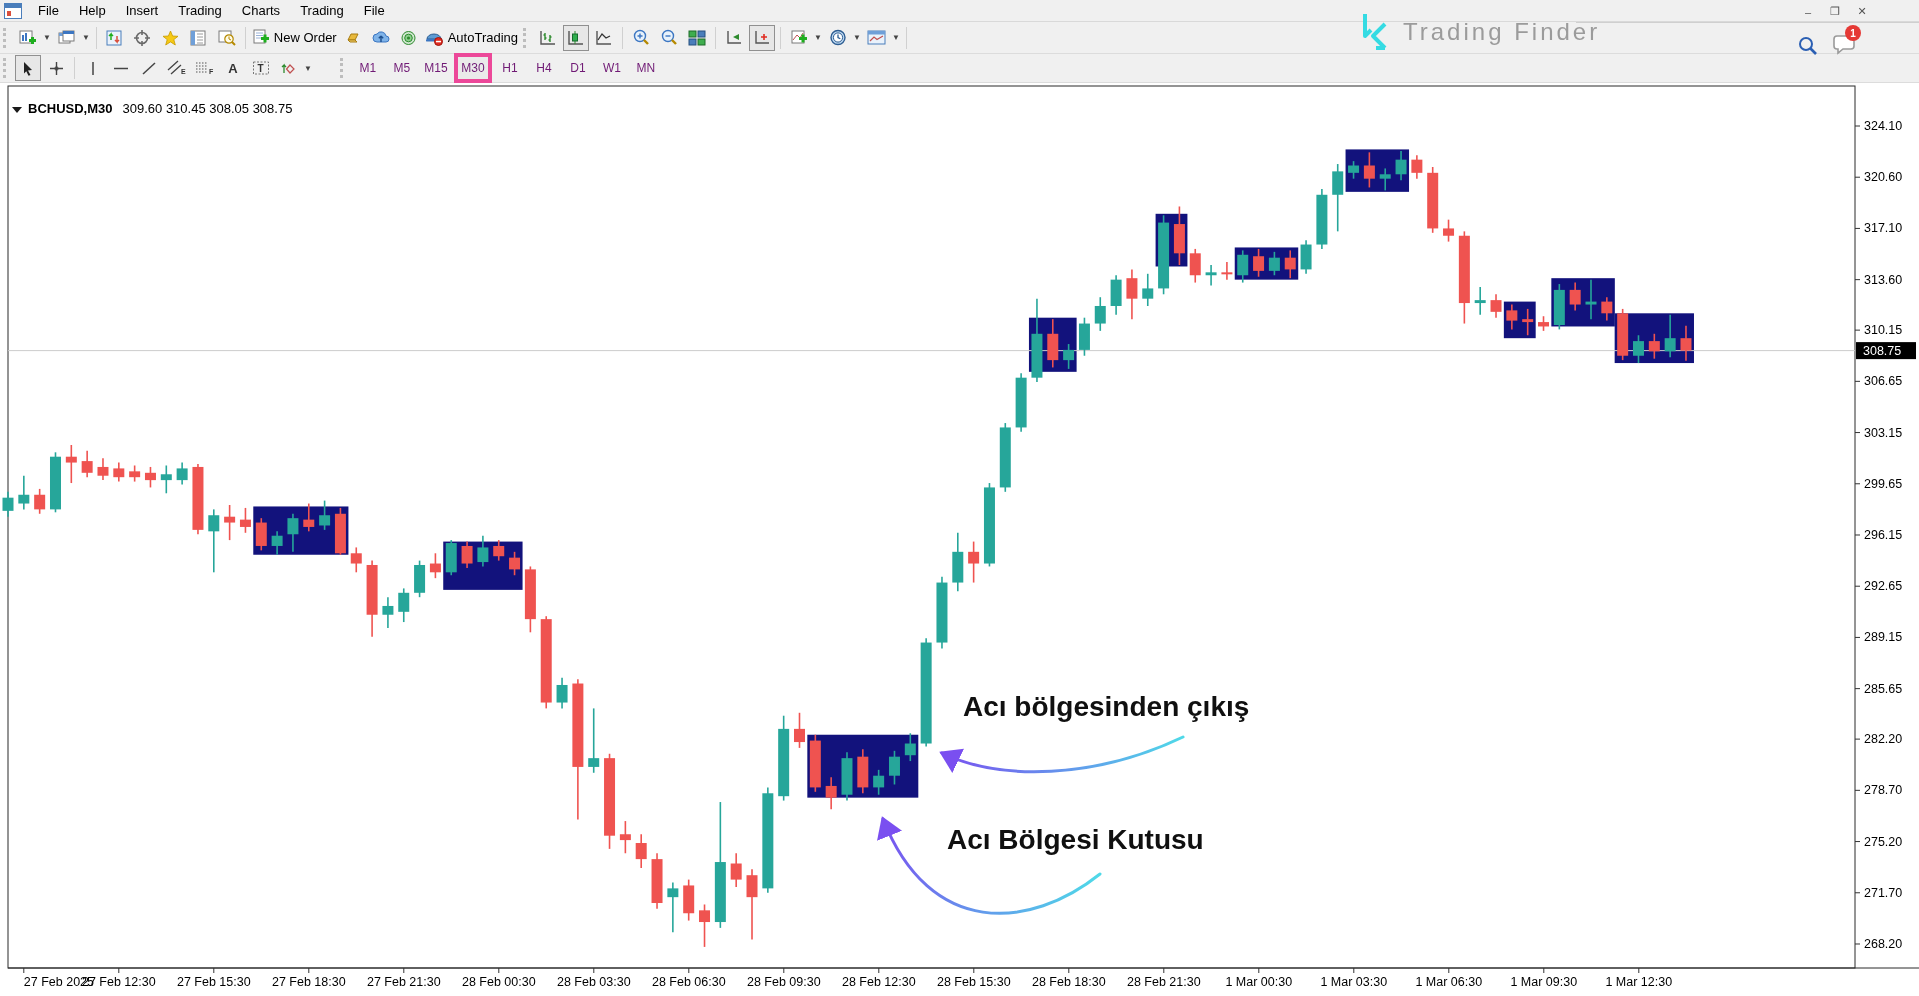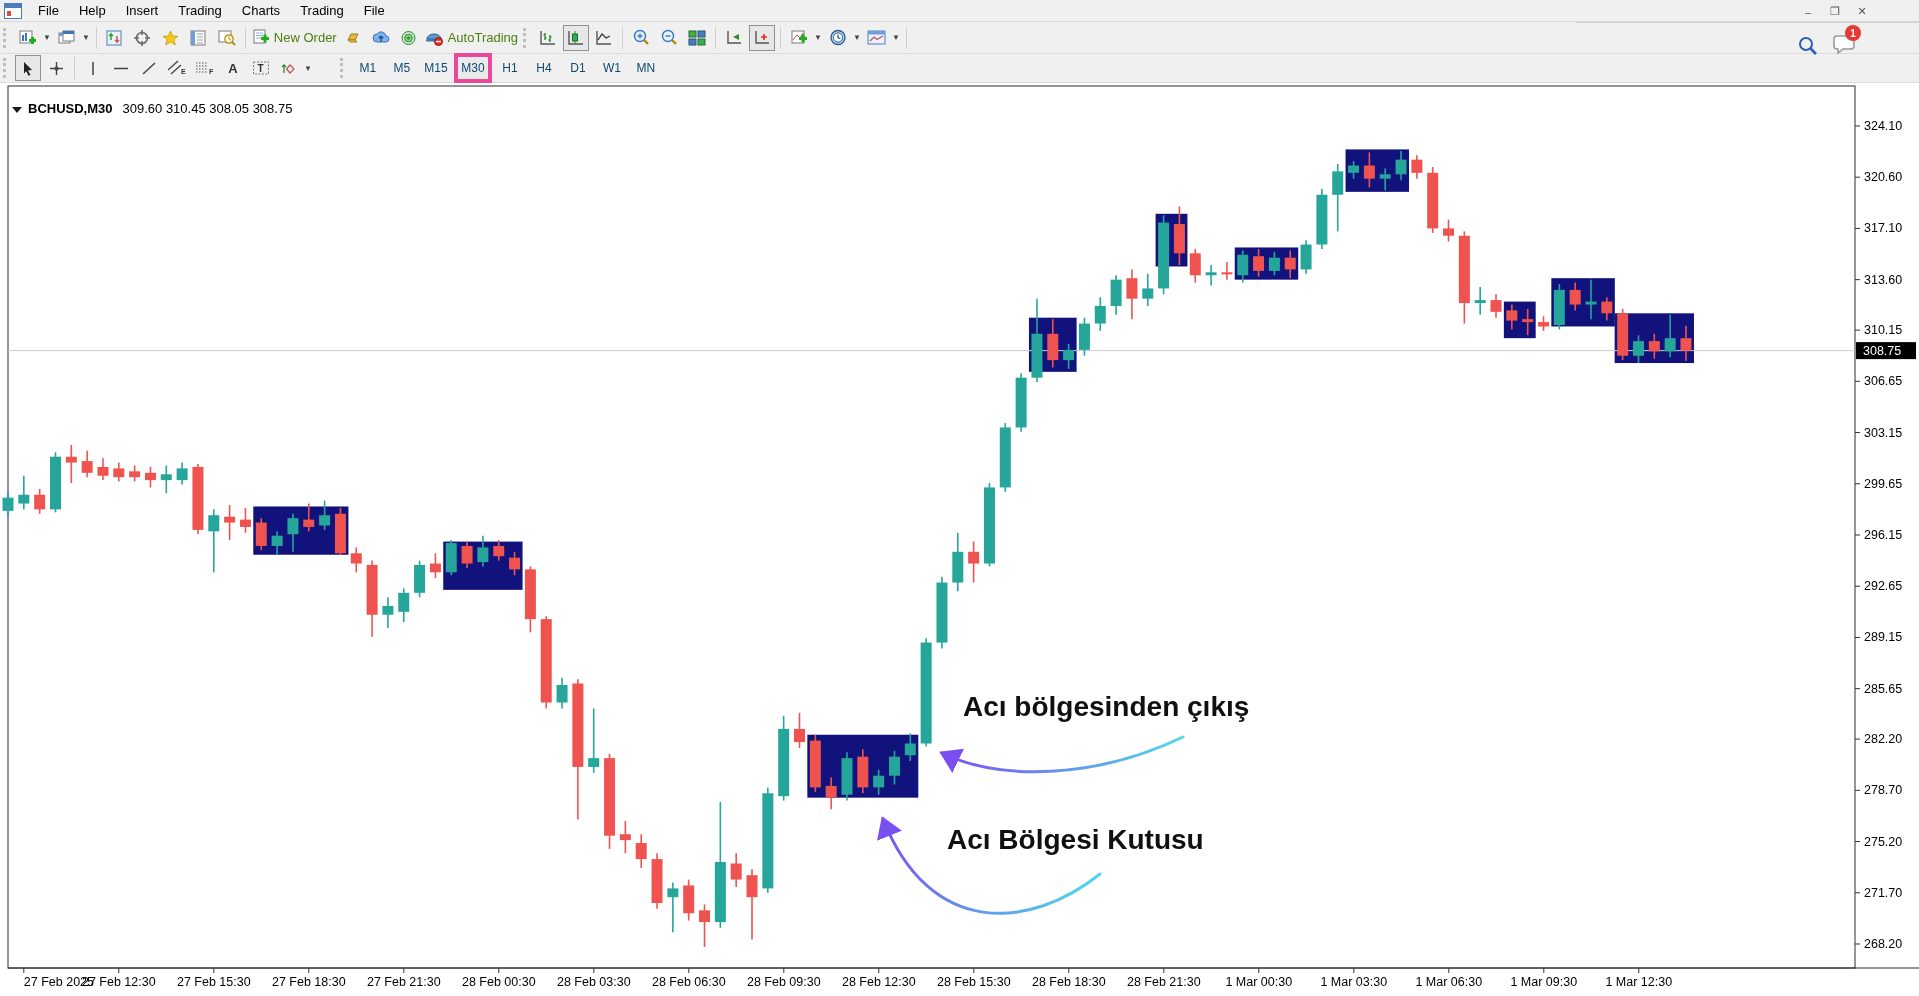--- a/index.html
+++ b/index.html
@@ -13,24 +13,24 @@
   .menu-item{padding:14px 10px;cursor:default;}
   
   .toolbar{position:absolute;left:0;width:100%;background:#f0f0f0;display:flex;align-items:center;}
   #tb1{top:22px;height:31px;border-bottom:1px solid #dcdcdc;}
   #tb2{top:54px;height:28px;border-bottom:1px solid #dcdcdc;}
   .grip{width:5px;height:20px;margin:0 3px;border-left:3px dotted #bdbdbd;}
   .vsep{width:1px;height:22px;background:#d0d0d0;margin:0 4px;}
   .tbtn{height:24px;min-width:24px;display:flex;align-items:center;justify-content:center;
         margin:0 1px;border:1px solid transparent;font-size:12px;color:#222;}
   .tbtn.pressed{border:1px solid #909090;background:#e7e7e7;}
-  .tbtn .lbl{margin-left:4px;font-size:13px;color:#4d7c0f;}
+  .tbtn .lbl{margin-left:4px;font-size:13px;color:#000000;}
   .drop{font-size:8px;color:#444;margin:0 2px 0 1px;}
   .tf{width:30px;height:22px;display:flex;align-items:center;justify-content:center;
-      font-size:12px;color:#0c4a6e;border:1px solid transparent;margin:0 1px;}
+      font-size:12px;color:#701a75;border:1px solid transparent;margin:0 1px;}
   .tf.pressed{border:4px solid #ec4899;background:#eaeaea;}
   svg.icn{display:block;}
   
   #brand{position:absolute;top:0;right:0;width:580px;height:60px;}
   .winbtns{position:absolute;top:4px;left:460px;display:flex;gap:9px;color:#555;}
   .winbtn{width:18px;height:15px;display:flex;align-items:center;justify-content:center;font-size:11px;}
   .hline{position:absolute;top:22px;left:237px;width:343px;height:1px;background:#cfcfcf;}
   .logo{position:absolute;top:12px;left:20px;display:flex;align-items:center;gap:10px;}
   .logo-text{font-size:24px;color:#9b9b9b;letter-spacing:3px;}
   .cornericons{position:absolute;top:32px;left:458px;display:flex;gap:14px;align-items:center;}
@@ -300,20 +300,27 @@
   <div class="tf">MN</div>
 </div>
 
 <div id="brand">
   <div class="winbtns">
     <div class="winbtn">–</div>
     <div class="winbtn">❐</div>
     <div class="winbtn">✕</div>
   </div>
   <div class="hline"></div>
+  <div class="logo">
+    <svg width="34" height="40" viewBox="0 0 34 40">
+      <path d="M6 2 V24 L12 18" fill="none" stroke="#35dbe3" stroke-width="4" stroke-linejoin="round"></path>
+      <path d="M26 12 L14 24 L26 36 M26 36 H17" fill="none" stroke="#35dbe3" stroke-width="4" stroke-linejoin="round"></path>
+    </svg>
+    <span class="logo-text">Trading Finder</span>
+  </div>
   <div class="cornericons">
     <svg width="22" height="22" viewBox="0 0 22 22">
       <circle cx="9" cy="9" r="6" fill="none" stroke="#2b5fb3" stroke-width="2"></circle>
       <path d="M13.5 13.5 L19 19" stroke="#2b5fb3" stroke-width="2.6"></path>
     </svg>
     <div style="position:relative;">
       <svg width="24" height="24" viewBox="0 0 24 24">
         <path d="M4 4 h14 a3 3 0 0 1 3 3 v7 a3 3 0 0 1 -3 3 h-8 l-5 4 v-4 h-1 a3 3 0 0 1 -3 -3 v-7 a3 3 0 0 1 3 -3 Z" fill="#fff" stroke="#9a9a9a" stroke-width="1.6"></path>
       </svg>
       <div class="badge">1</div>

